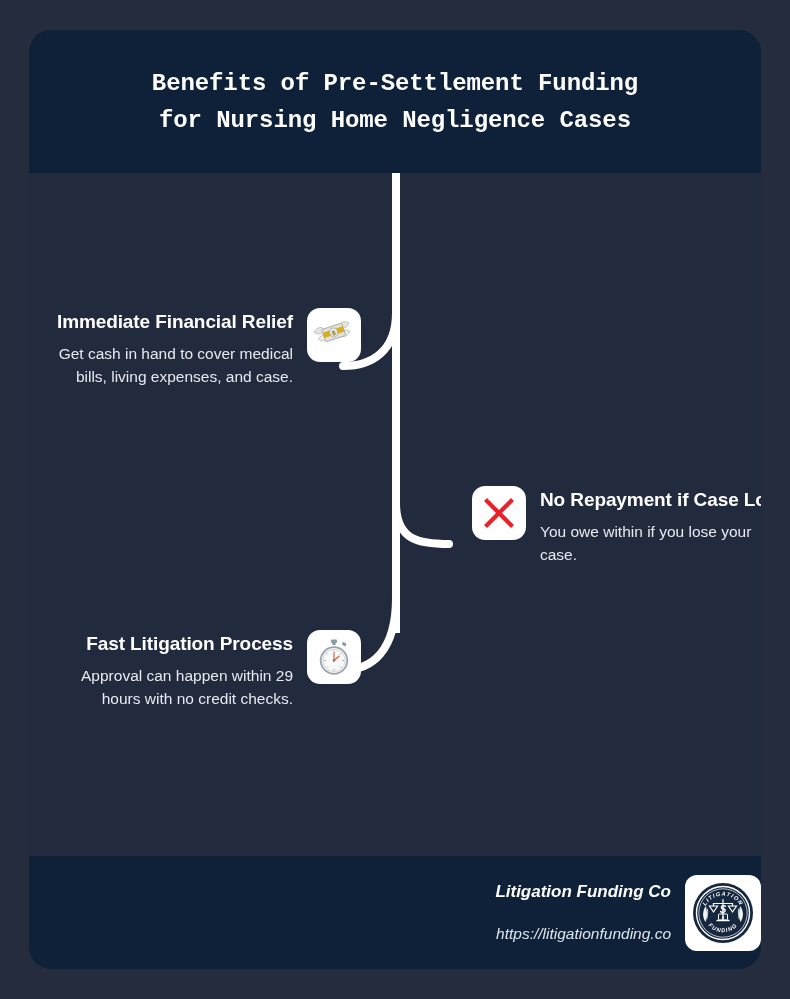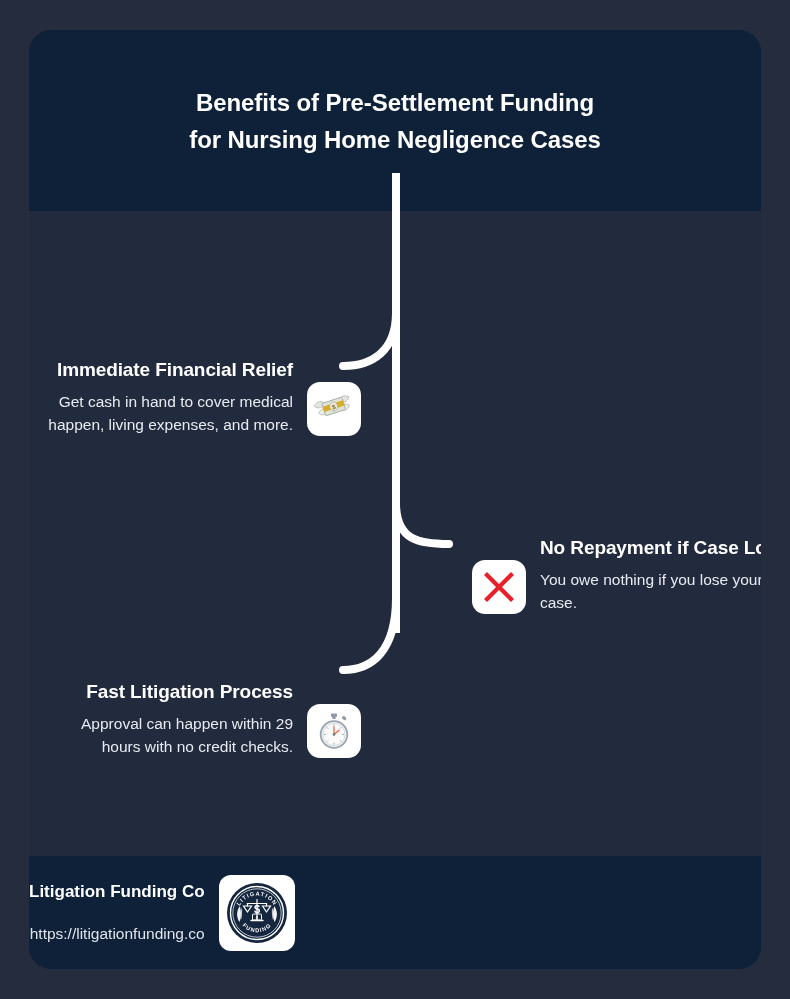--- a/index.html
+++ b/index.html
@@ -22,25 +22,26 @@
     border-radius: 22px;
     overflow: hidden;
   }
 
   
   #card-header {
     position: absolute;
     left: 0;
     top: 0;
     width: 732px;
-    height: 181px;
+    height: 143px;
     background: #0e2139;
     display: flex;
     align-items: center;
     justify-content: center;
+    font-family: Liberation Mono, monospace;
   }
   #header-title {
     color: #ffffff;
     font-size: 24px;
     font-weight: bold;
     line-height: 37px;
     text-align: center;
     letter-spacing: -0.1px;
     white-space: pre-line;
   }
@@ -60,22 +61,21 @@
     position: absolute;
     left: 0;
     top: 0;
     width: 732px;
     height: 939px;
   }
 
   .benefit-row {
     position: absolute;
     display: flex;
-    align-items: flex-end;
-    margin-top: 48px;
+    align-items: flex-start;
   }
   .benefit-row.left-side  { flex-direction: row; }
   .benefit-row.right-side { flex-direction: row; }
 
   .benefit-text { width: 250px; }
   .benefit-text.align-right { text-align: right; }
   .benefit-text.align-left  { text-align: left; }
 
   .benefit-title {
     color: #ffffff;
@@ -110,22 +110,22 @@
   
   #card-footer {
     position: absolute;
     left: 0;
     bottom: 0;
     width: 732px;
     height: 113px;
     background: #0e2139;
     display: flex;
     align-items: center;
-    justify-content: flex-start;
-    padding-right: 24px;
+    justify-content: flex-end;
+    font-style: italic;
   }
   #footer-text {
     text-align: right;
     margin-right: 14px;
   }
   #footer-brand {
     color: #ffffff;
     font-size: 17px;
     font-weight: bold;
     line-height: 24px;
@@ -166,21 +166,21 @@
     <path d="M367 330 C367 368, 391 371, 420 371" stroke="#ffffff" stroke-width="8" stroke-linecap="round" fill="none"></path>
 
     <path d="M367 425 C367 478, 343 497, 314 497" stroke="#ffffff" stroke-width="8" stroke-linecap="round" fill="none"></path>
   </svg>
 
   <div id="items-layer">
 
     <div class="benefit-row left-side" style="left:14px; top:278px;">
       <div class="benefit-text align-right">
         <div class="benefit-title">Immediate Financial Relief</div>
-        <div class="benefit-desc">Get cash in hand to cover medical happen, living expenses, and more.</div>
+        <div class="benefit-desc">Get cash in hand to cover medical bills, living expenses, and case.</div>
       </div>
       <div class="benefit-icon icon-gap-left">
         <svg width="42" height="42" viewBox="0 0 42 42">
           <g transform="rotate(-18 21 21)">
             <path d="M3 12 C8 8, 12 9, 14 13 C11 16, 6 17, 3 12 Z" fill="#e3e5e0" stroke="#b8bcb6" stroke-width="0.8"></path>
             <path d="M5 20 C10 16, 14 17, 16 21 C13 24, 8 25, 5 20 Z" fill="#eceee9" stroke="#b8bcb6" stroke-width="0.8"></path>
             <path d="M39 14 C34 10, 30 11, 28 15 C31 18, 36 19, 39 14 Z" fill="#e3e5e0" stroke="#b8bcb6" stroke-width="0.8"></path>
             <path d="M37 22 C32 18, 28 19, 26 23 C29 26, 34 27, 37 22 Z" fill="#eceee9" stroke="#b8bcb6" stroke-width="0.8"></path>
             <rect x="11" y="12" width="21" height="13" rx="1.2" fill="#dfe3da" stroke="#a9aea3" stroke-width="0.9"></rect>
             <rect x="11" y="15.5" width="21" height="5.5" fill="#d8ad24"></rect>
@@ -192,21 +192,21 @@
     </div>
 
     <div class="benefit-row right-side" style="left:443px; top:456px;">
       <div class="benefit-icon icon-gap-right">
         <svg width="40" height="40" viewBox="0 0 40 40">
           <path d="M8 5 L20 17 L32 5 L35 8 L23 20 L35 32 L32 35 L20 23 L8 35 L5 32 L17 20 L5 8 Z" fill="#e8202a"></path>
         </svg>
       </div>
       <div class="benefit-text align-left">
         <div class="benefit-title">No Repayment if Case Lost</div>
-        <div class="benefit-desc">You owe nothing if you lose your case.</div>
+        <div class="benefit-desc">You owe within if you lose your case.</div>
       </div>
     </div>
 
     <div class="benefit-row left-side" style="left:14px; top:600px;">
       <div class="benefit-text align-right">
         <div class="benefit-title">Fast Litigation Process</div>
         <div class="benefit-desc">Approval can happen within 29 hours with no credit checks.</div>
       </div>
       <div class="benefit-icon icon-gap-left">
         <svg width="40" height="40" viewBox="0 0 40 40">

